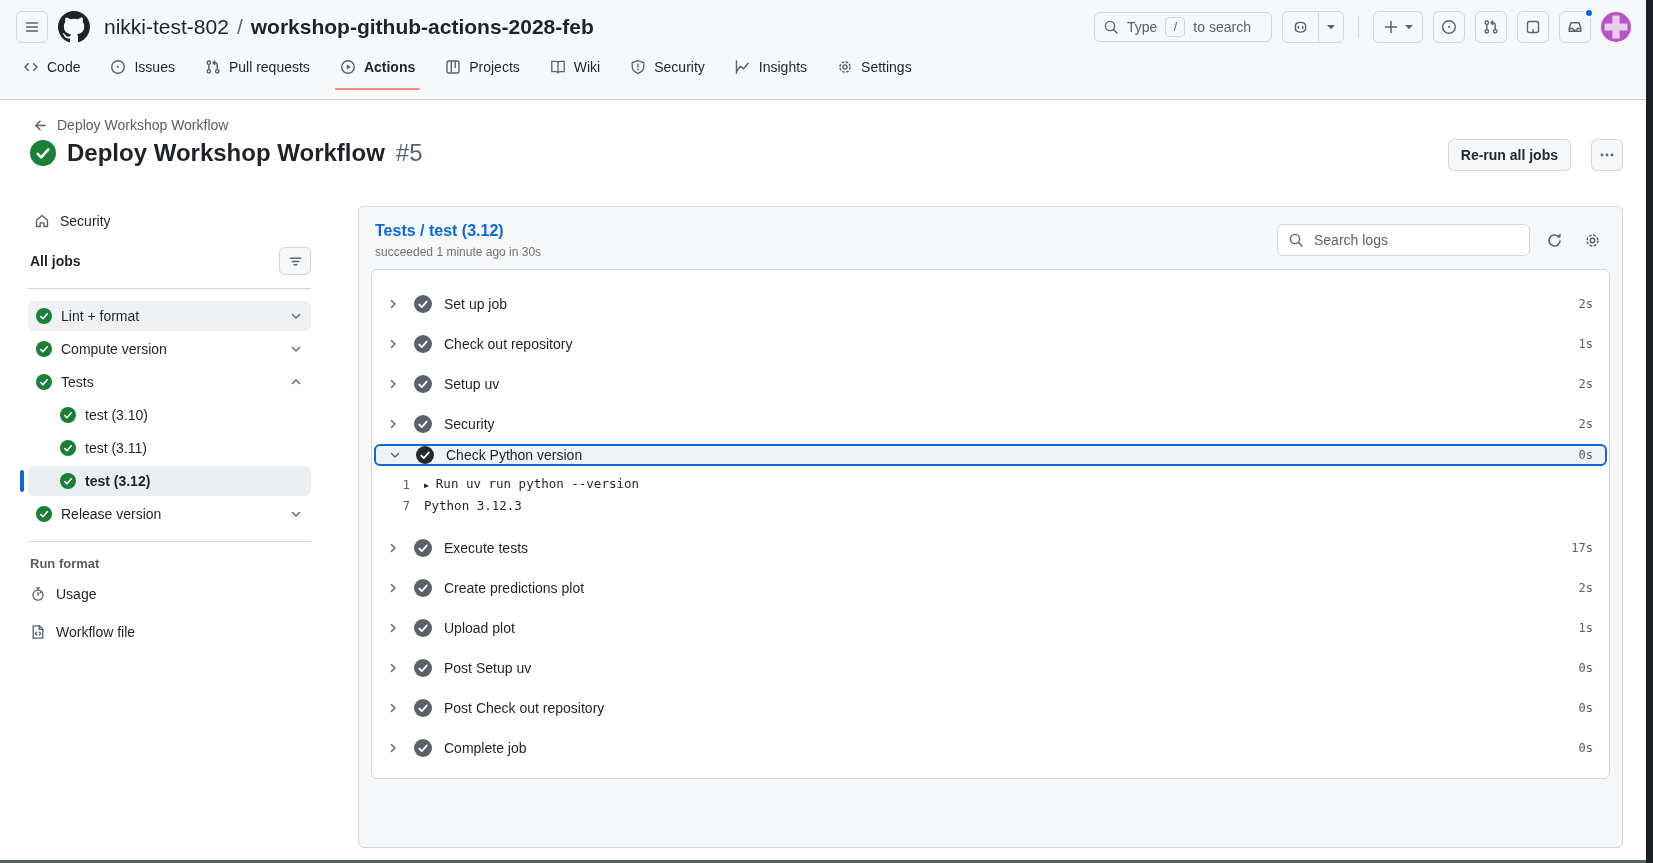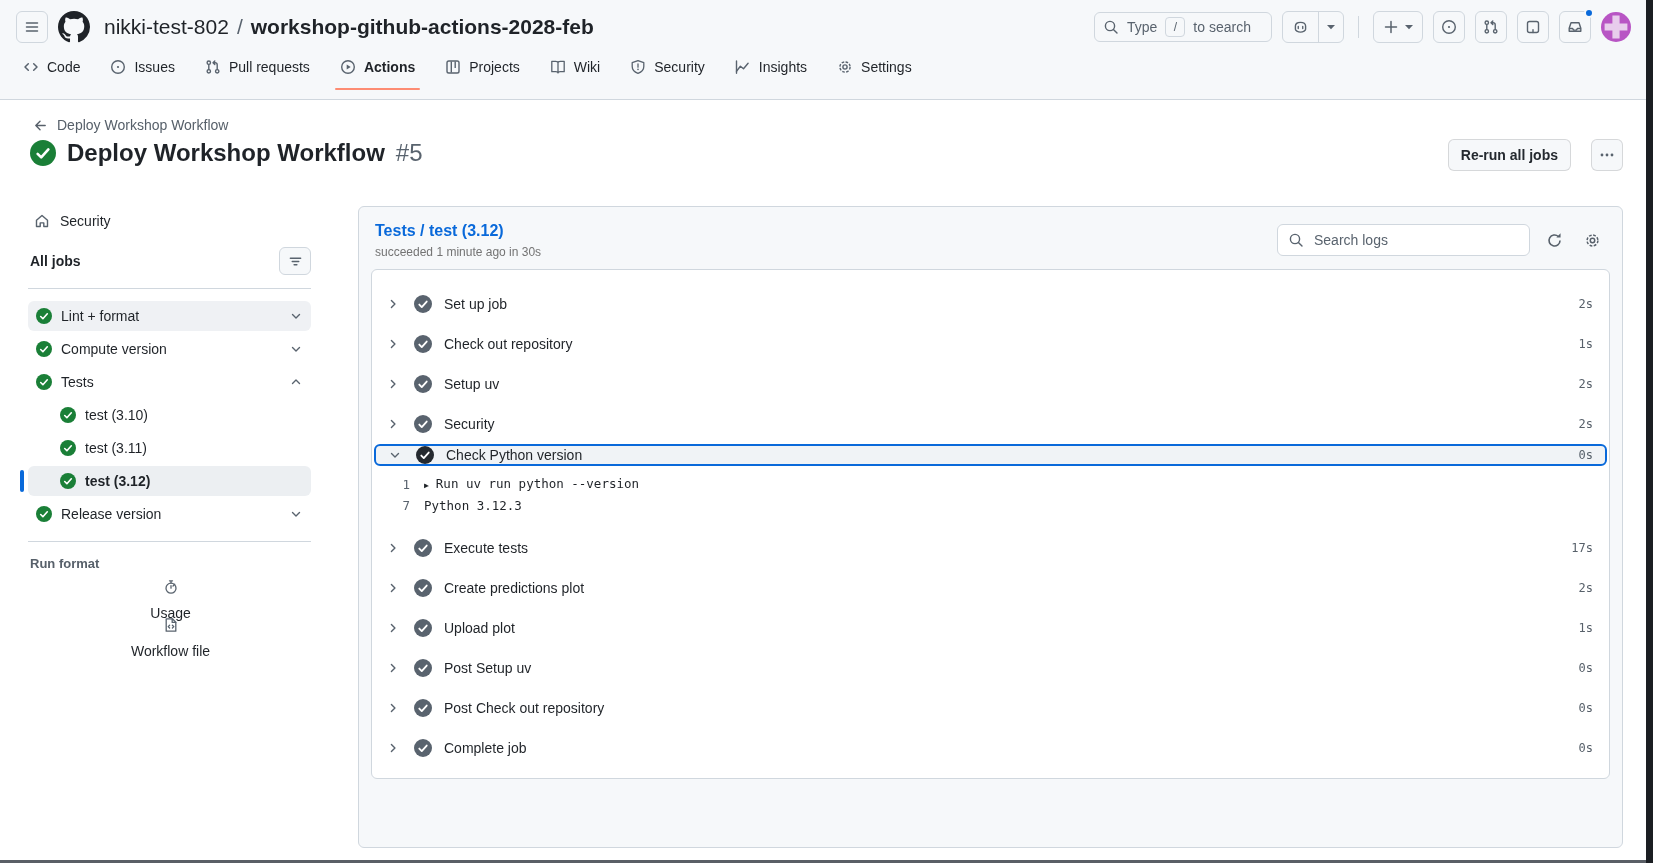--- a/index.html
+++ b/index.html
@@ -57,21 +57,21 @@
   .s-alljobs .lab { font-size:14px; font-weight:600; color:#1f2328; }
   .filter-btn { width:32px; height:28px; border:1px solid #d0d7de; border-radius:6px; background:#f6f8fa; display:flex; align-items:center; justify-content:center; color:#59636e; cursor:pointer; }
   .s-div { border-top:1px solid #d0d7de; margin:12px 0 12px; }
   .s-row { position:relative; display:flex; align-items:center; gap:9px; height:30px; margin-bottom:3px; padding:0 8px; border-radius:6px; font-size:14px; color:#1f2328; cursor:pointer; }
   .s-row .chev { margin-left:auto; color:#59636e; display:flex; }
   .s-row.hovered { background:#eff1f4; }
   .s-row.child { padding-left:32px; }
   .s-row.selected { background:#eceff2; font-weight:600; }
   .s-row.selected::before { content:""; position:absolute; left:-8px; top:4px; width:4px; height:22px; border-radius:2px; background:#0969da; }
   .s-section { margin-top:14px; font-size:13px; font-weight:600; color:#57606a; padding-left:2px; }
-  .s-link { display:flex; align-items:center; gap:10px; height:30px; margin-top:8px; padding-left:2px; font-size:14px; color:#1f2328; cursor:pointer;flex-direction:column; }
+  .s-link { display:flex; align-items:center; gap:10px; height:30px; margin-top:8px; padding-left:2px; font-size:14px; color:#1f2328; cursor:pointer; }
   .s-link .sic { color:#59636e; display:flex; }
 
   
   .log-card { position:absolute; left:358px; top:206px; width:1265px; height:642px; background:#f6f8fa; border:1px solid #d0d7de; border-radius:6px; }
   .card-head { display:flex; justify-content:space-between; align-items:flex-start; padding:15px 16px 8px; }
   .jt { color:#0969da; font-weight:700; font-size:16px; }
   .js { color:#737373; font-size:12px; margin-top:5px; }
   .head-right { display:flex; align-items:center; gap:10px; margin-top:2px; }
   .search-logs { display:flex; align-items:center; gap:8px; width:253px; height:32px; background:#fff; border:1px solid #d0d7de; border-radius:6px; padding:0 10px; color:#59636e; }
   .search-logs input { border:none; outline:none; flex:1; font-size:14px; color:#1f2328; background:transparent; font-family:inherit; }

